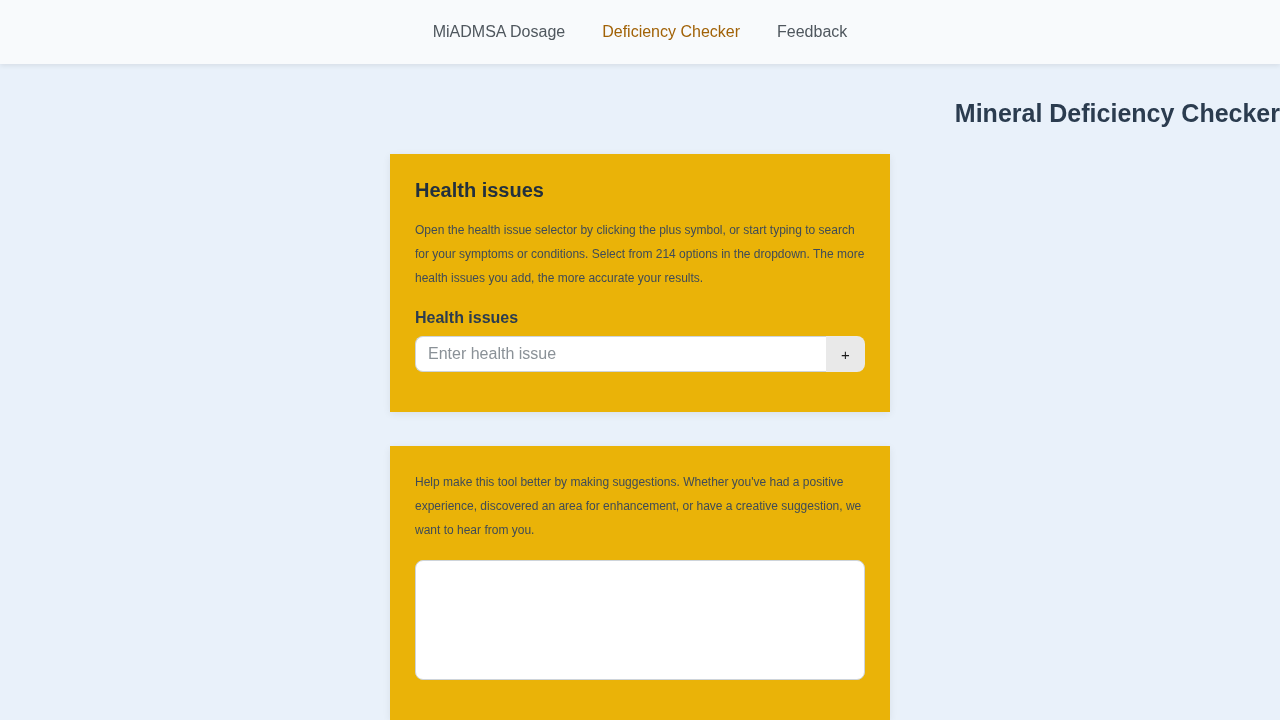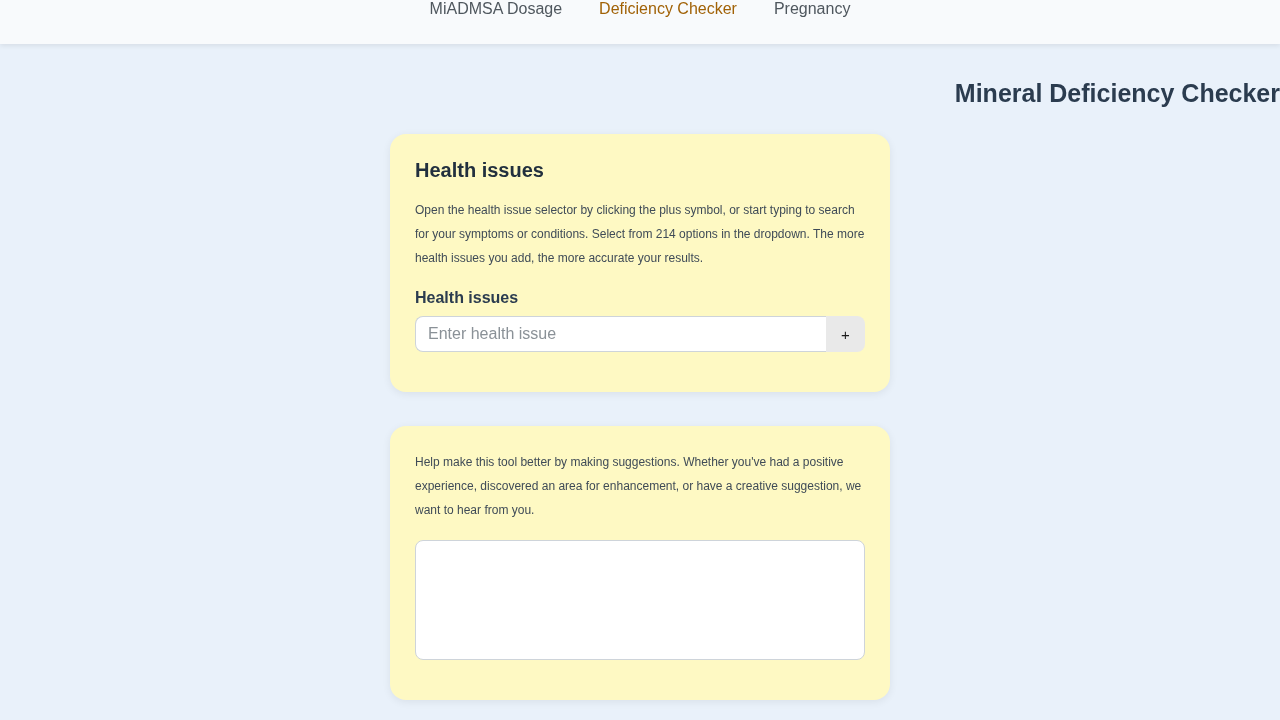--- a/index.html
+++ b/index.html
@@ -5,25 +5,25 @@
   * { box-sizing: border-box; }
   html, body {
     margin: 0; padding: 0;
     width: 1280px; height: 720px;
     overflow: hidden;
     background: #e9f1fa;
     font-family: "Liberation Sans", sans-serif;
   }
   
   .topnav {
-    height: 44px;
+    height: 64px;
     background: #f8fafc;
     display: flex;
     justify-content: center;
-    align-items: flex-start;
+    align-items: center;
     gap: 37px;
     box-shadow: 0 2px 5px rgba(0,0,0,0.08);
     position: relative;
     z-index: 2;
   }
   .nav-link {
     font-size: 16px;
     color: #4f575e;
     text-decoration: none;
     cursor: pointer;
@@ -37,22 +37,22 @@
     font-weight: 700;
     color: #2b3c4f;
     margin: 34px 0 0 0;
     line-height: 30px;
   }
 
   
   .card {
     width: 500px;
     margin: 26px auto 0 auto;
-    background: #fef9c3;
-    border-radius: 16px;
+    background: #eab308;
+    border-radius: 0;
     box-shadow: 0 2px 8px rgba(0,0,0,0.07);
     padding: 24px 25px 40px 25px;
   }
   .card + .card { margin-top: 34px; }
   .card h2 {
     margin: 0 0 16px 0;
     font-size: 20px;
     font-weight: 700;
     color: #22303e;
     line-height: 24px;
@@ -119,21 +119,21 @@
     resize: none;
     background: #ffffff;
   }
 </style>
 </head>
 <body>
 
 <nav class="topnav">
   <a class="nav-link">MiADMSA Dosage</a>
   <a class="nav-link active">Deficiency Checker</a>
-  <a class="nav-link">Pregnancy</a>
+  <a class="nav-link">Feedback</a>
 </nav>
 
 <main>
   <h1 class="page-title">Mineral Deficiency Checker</h1>
 
   <section class="card">
     <h2>Health issues</h2>
     <p>Open the health issue selector by clicking the plus symbol, or start typing to search for your symptoms or conditions. Select from 214 options in the dropdown. The more health issues you add, the more accurate your results.</p>
     <label class="field-label">Health issues</label>
     <div class="input-group">

